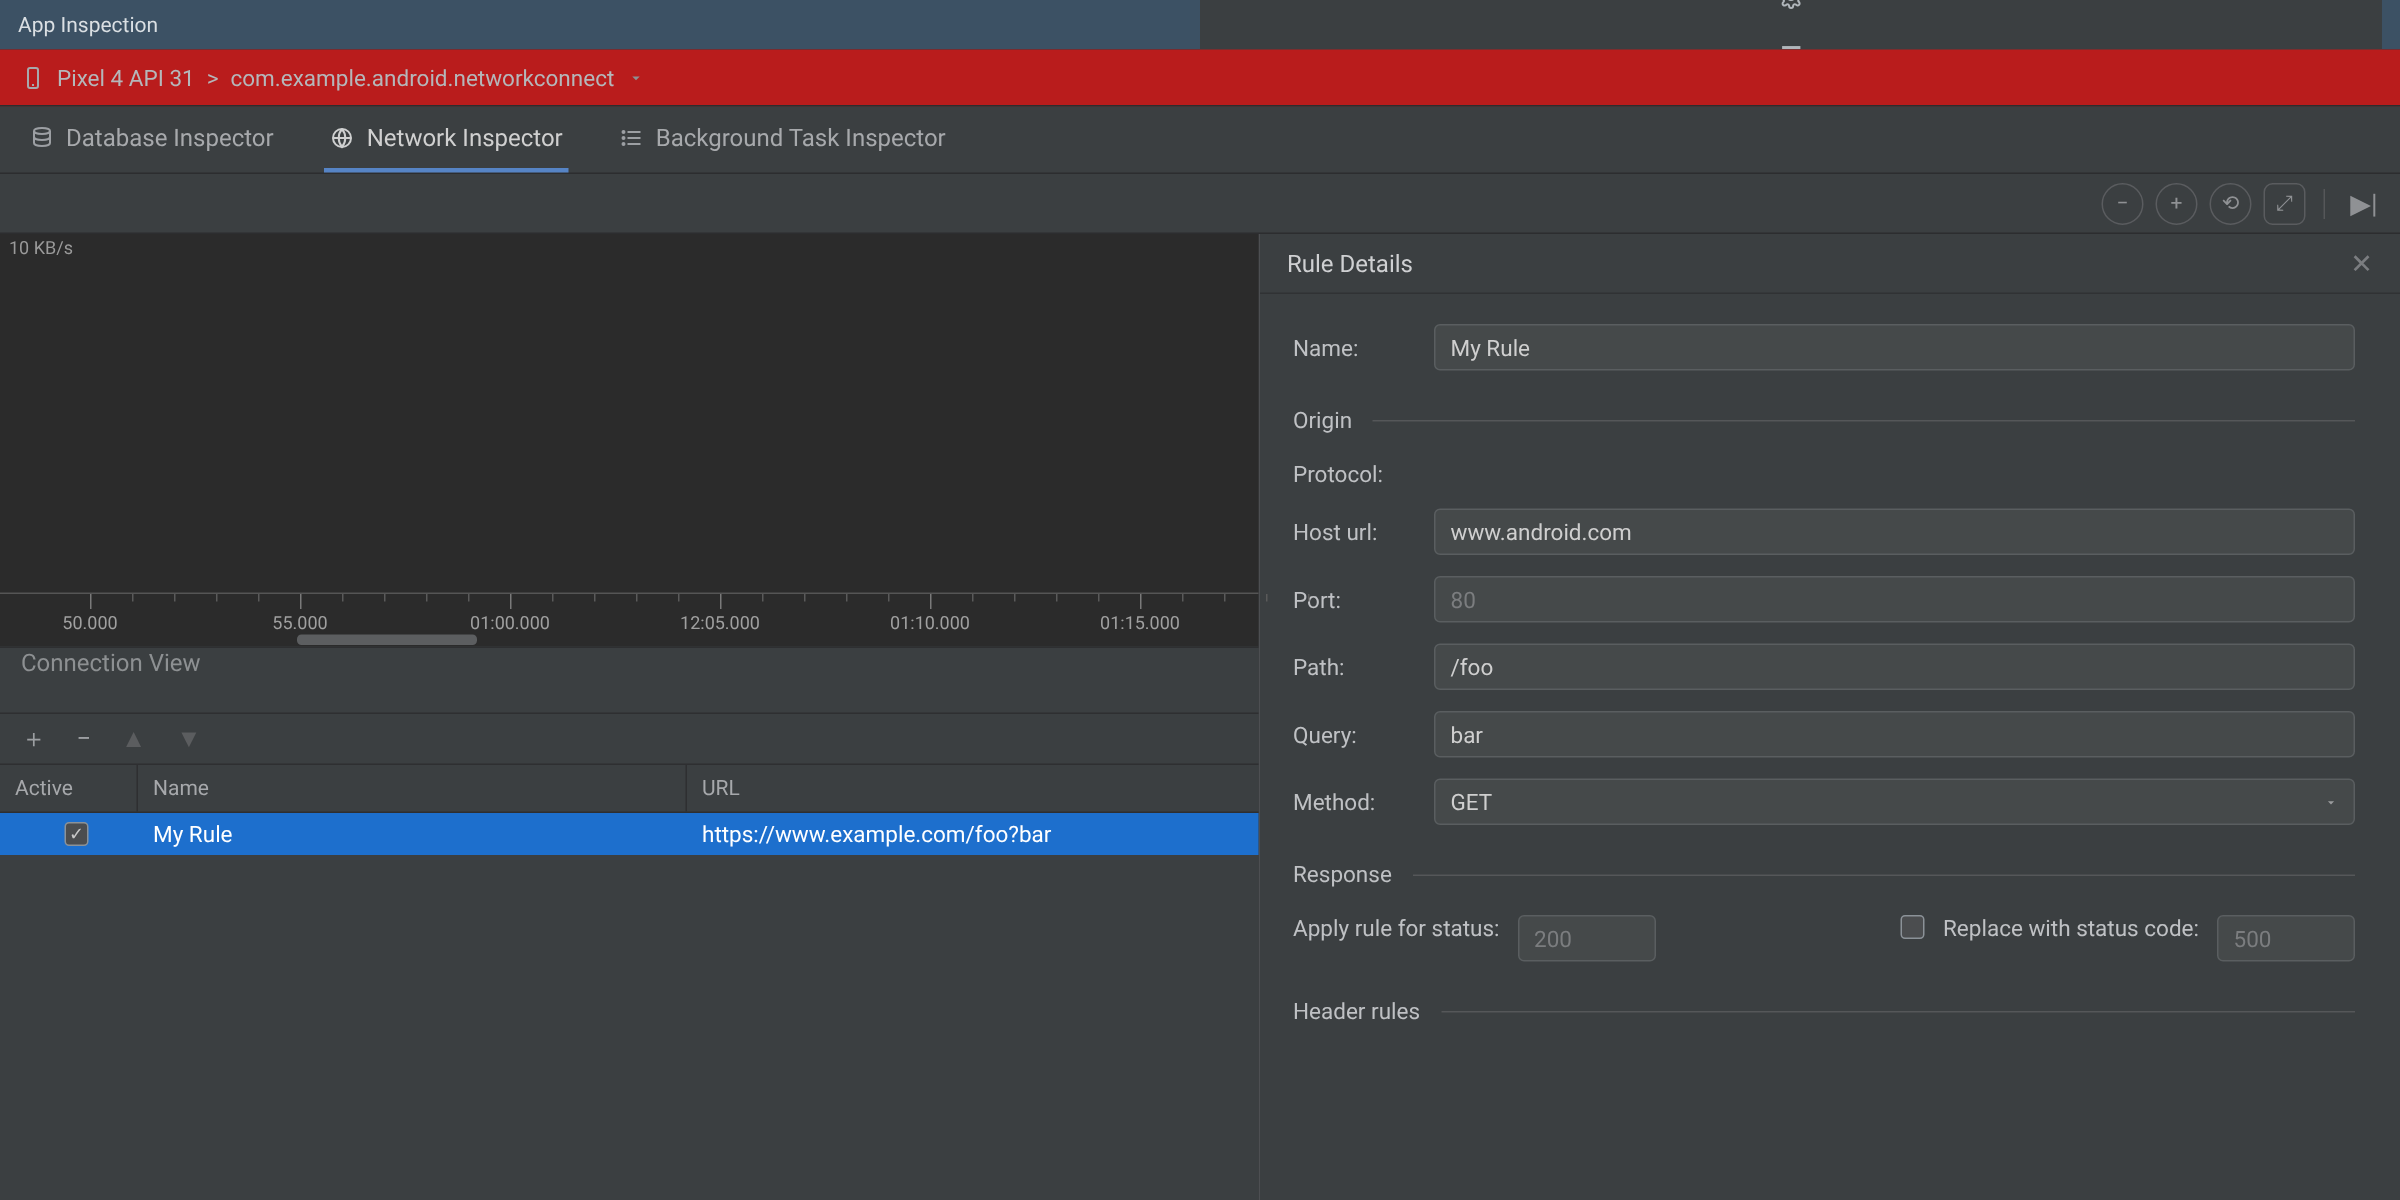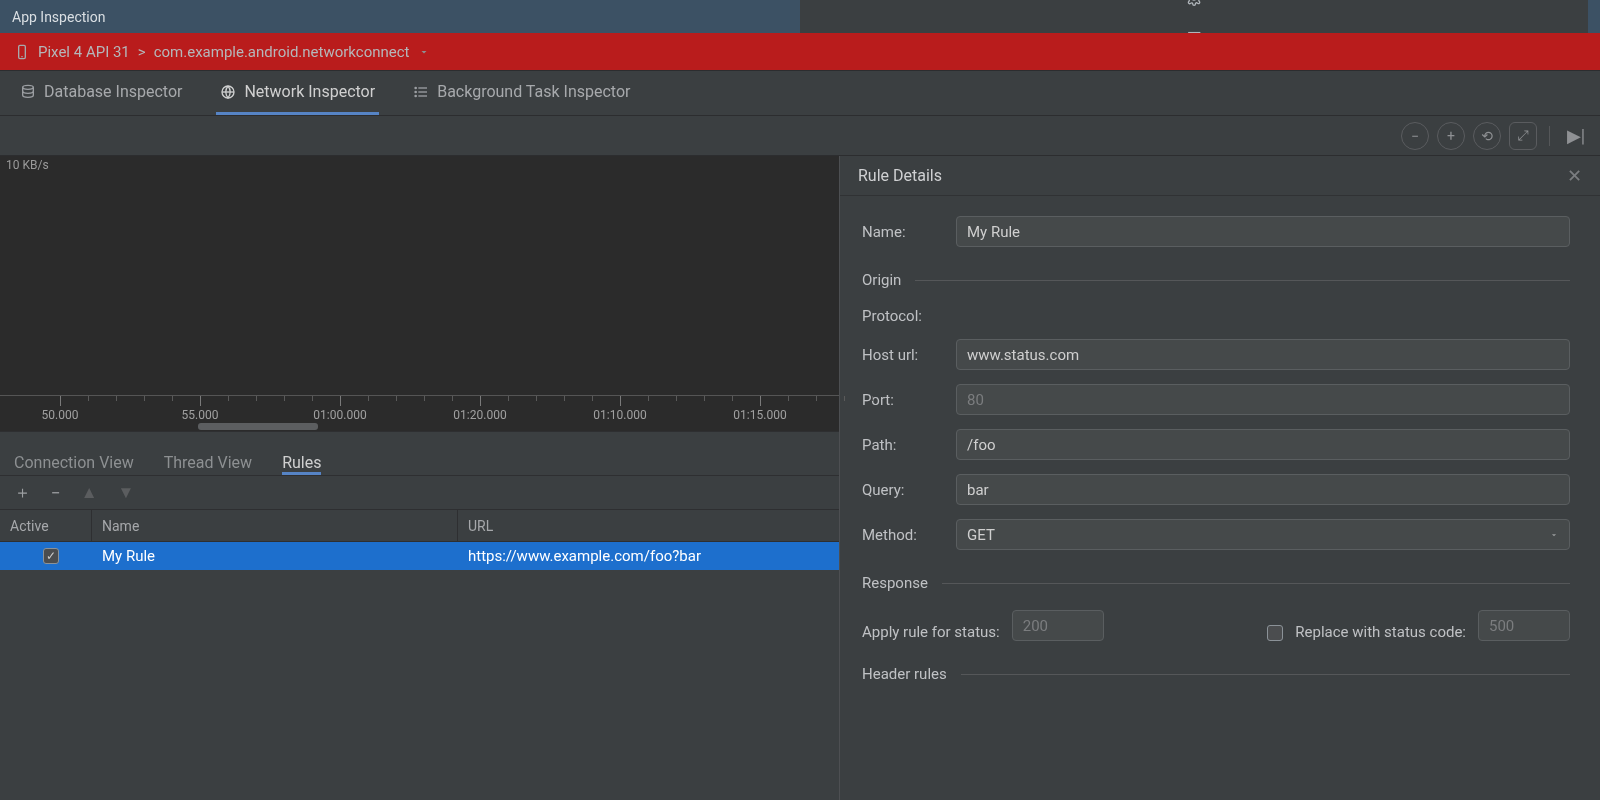--- a/index.html
+++ b/index.html
@@ -91,22 +91,22 @@
     height:36px; position:relative; border-top:1px solid #555; margin:0;
     font-size:12px; color:#a0a0a0;
   }
   .tick{ position:absolute; top:0; height:100%; }
   .tick .mh{ position:absolute; top:0; left:0; width:1px; height:10px; background:#7a7a7a; }
   .tick .ms{ position:absolute; top:0; width:1px; height:5px; background:#5a5a5a; }
   .tick .lbl{ position:absolute; top:12px; transform:translateX(-50%); white-space:nowrap; }
   .scroll-thumb { position:absolute; bottom:1px; height:7px; background:#5c5e60; border-radius:3px; cursor:pointer;}
   
   .subtabs-row{
-    height:45px; display:flex; align-items:flex-end; padding:0 14px; gap:30px;
-    background:#3b3f41; border-top:1px solid #2e2f31; border-bottom:1px solid #2e2f31;
+    height:45px; display:flex; align-items:flex-start; padding:0 14px; gap:30px;
+    background:#3b3f41; border-top:1px solid #2e2f31; border-bottom:1px solid #2e2f31;flex-direction:column;
   }
   .subtab{ display:flex; align-items:center; color:#8d9092; font-size:16px;
     border-bottom:3px solid transparent; cursor:pointer; }
   .subtab.active{ color:#d0d0d0; border-bottom-color:#5684c5; }
   .rule-toolbar{
     height:34px; display:flex; align-items:center; gap:20px; padding:0 14px;
     background:#3b3f41; color:#9c9fa2; font-size:17px;
     border-bottom:1px solid #2e2f31;
   }
   .rule-toolbar .disabled{ color:#5b5d5f; }
@@ -145,21 +145,21 @@
     display:flex; align-items:center;
   }
   .form-input.placeholder{ color:#7b7d7f; }
   .form-select{ justify-content:space-between; cursor:pointer; }
   .form-input.small{ flex:none; width:92px;}
   .section-sep{
     display:flex; align-items:center; gap:14px; margin:24px 0 18px 0;
     color:#bfc1c4; font-size:15px;
   }
   .section-sep .line{ flex:1; height:1px; background:#555759; }
-  .response-row{ display:flex; align-items:flex-end; gap:12px; margin-bottom:18px; flex-wrap:nowrap; font-size:15px; color:#bfc1c4;}
+  .response-row{ display:flex; align-items:flex-start; gap:12px; margin-bottom:18px; flex-wrap:nowrap; font-size:15px; color:#bfc1c4;}
   .icon svg{ display:block; }
 </style>
 </head>
 <body>
 
 <div class="titlebar">
   <span class="title">App Inspection</span>
   <span class="right">
     <span class="icon">
       <svg width="16" height="16" viewBox="0 0 24 24" fill="none" stroke="#b0b6bb" stroke-width="2">
@@ -264,21 +264,21 @@
             <span class="ms" style="left: 84px;"></span>
             <span class="ms" style="left: 112px;"></span>
             <span class="lbl">01:00.000</span>
           </span>
           <span class="tick" style="left: 480px;">
             <span class="mh"></span>
             <span class="ms" style="left: 28px;"></span>
             <span class="ms" style="left: 56px;"></span>
             <span class="ms" style="left: 84px;"></span>
             <span class="ms" style="left: 112px;"></span>
-            <span class="lbl">01:20.000</span>
+            <span class="lbl">12:05.000</span>
           </span>
           <span class="tick" style="left: 620px;">
             <span class="mh"></span>
             <span class="ms" style="left: 28px;"></span>
             <span class="ms" style="left: 56px;"></span>
             <span class="ms" style="left: 84px;"></span>
             <span class="ms" style="left: 112px;"></span>
             <span class="lbl">01:10.000</span>
           </span>
           <span class="tick" style="left: 760px;">
@@ -345,21 +345,21 @@
         <span>Origin</span>
           <span class="line"></span>
       </div>
 
       <div class="form-row">
         <span class="form-label">Protocol:</span>
       </div>
       <div class="form-row">
         <span class="form-label">Host url:</span>
         <span class="form-input">
-            <span>www.status.com</span>
+            <span>www.android.com</span>
           </span>
       </div>
       <div class="form-row">
         <span class="form-label">Port:</span>
         <span class="form-input placeholder">
             <span>80</span>
           </span>
       </div>
       <div class="form-row">
         <span class="form-label">Path:</span>

